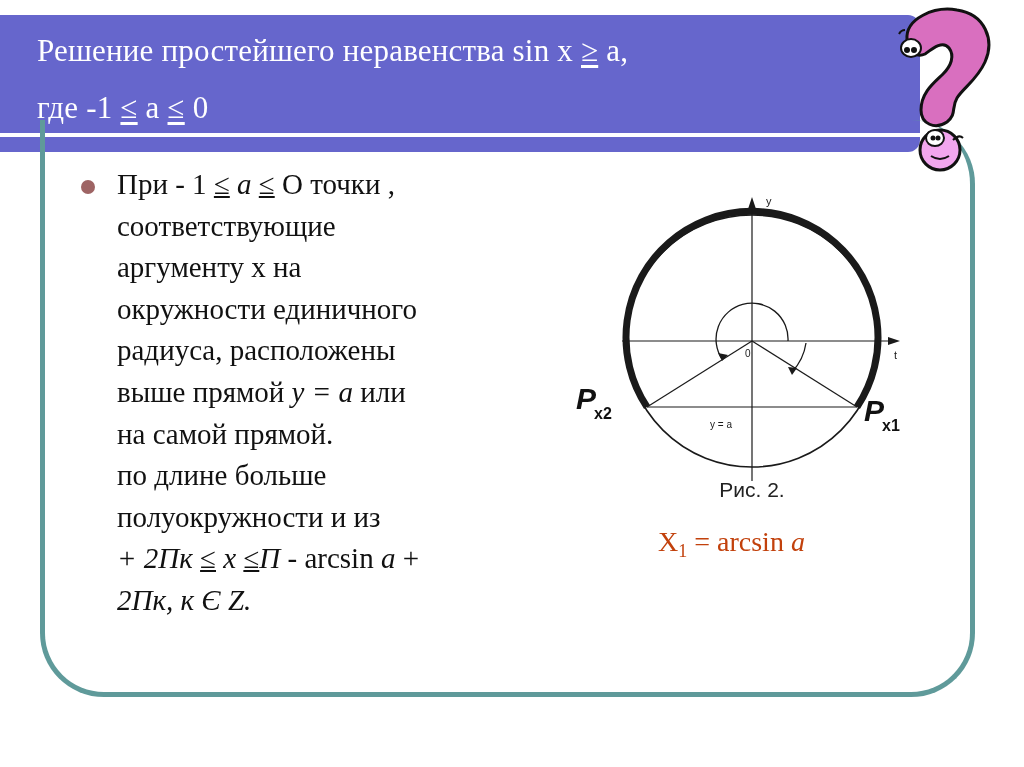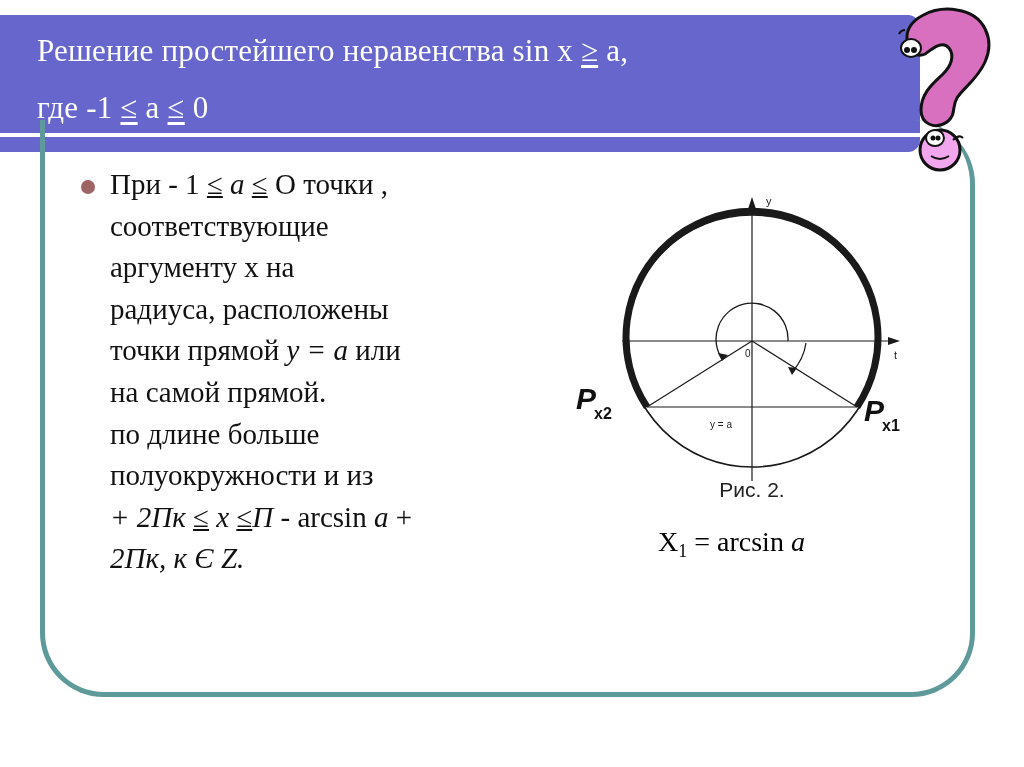--- a/index.html
+++ b/index.html
@@ -4,26 +4,26 @@
 <style>
   html, body { margin:0; padding:0; background:#ffffff; }
   body { width:1024px; height:767px; position:relative; overflow:hidden; font-family:"Liberation Serif", serif; }
   .title-band { position:absolute; left:0; top:15px; width:920px; height:118px; background:#6666CC; border-radius:0 12px 0 0; }
   .title-sep { position:absolute; left:0; top:133px; width:920px; height:4px; background:#ffffff; }
   .title-strip { position:absolute; left:0; top:137px; width:920px; height:15px; background:#6666CC; border-radius:0 0 12px 0; }
   .title-text { position:absolute; left:37px; top:22px; color:#ffffff; font-weight:normal; font-size:31px; line-height:57px; letter-spacing:0.2px; }
   .title-text .u { text-decoration:underline; text-underline-offset:4px; text-decoration-thickness:3px; }
   .frame { position:absolute; left:40px; top:120px; width:925px; height:572px; border:5px solid #5F9A9A; border-radius:0 64px 64px 64px; border-top:none; }
   .bullet { position:absolute; left:81px; top:180px; width:14px; height:14px; border-radius:50%; background:#9E6464; }
-  .body-text { position:absolute; left:110px; top:164px; width:380px; font-size:29px; line-height:41.6px; color:#111111; }
+  .body-text { position:absolute; left:117px; top:164px; width:380px; font-size:29px; line-height:41.6px; color:#111111; }
   .body-text .line { display:block; white-space:nowrap; }
   .i { font-style:italic; }
   .u { text-decoration:underline; }
   .figure { position:absolute; left:570px; top:185px; width:340px; height:320px; }
-  .formulas { position:absolute; left:658px; top:525px; font-size:28px; line-height:33px; color:#000000; }
+  .formulas { position:absolute; left:658px; top:525px; font-size:28px; line-height:33px; color:#c2410c; }
   .formulas sub { font-size:18px; vertical-align:-6px; }
   .mascot { position:absolute; left:885px; top:0px; width:115px; height:178px; }
 </style>
 </head>
 <body>
 
 <div class="title-band"></div>
 <div class="title-sep"></div>
 <div class="title-strip"></div>
 
@@ -36,22 +36,23 @@
   </div>
 </div>
 
 <div class="frame"></div>
 
 <div class="bullet"></div>
 <div class="body-text" id="body-text">
     <span class="line"><span>При - 1 </span><span class="u">≤</span><span> </span><span class="i">а</span><span> </span><span class="u">≤</span><span> О точки ,</span></span>
     <span class="line"><span>соответствующие</span></span>
     <span class="line"><span>аргументу х на</span></span>
+    <span class="line"><span>окружности единичного</span></span>
     <span class="line"><span>радиуса, расположены</span></span>
-    <span class="line"><span>точки прямой </span><span class="i">y = a</span><span> или</span></span>
+    <span class="line"><span>выше прямой </span><span class="i">y = a</span><span> или</span></span>
     <span class="line"><span>на самой прямой.</span></span>
     <span class="line"><span>по длине больше</span></span>
     <span class="line"><span>полуокружности и из</span></span>
     <span class="line"><span class="i">+ 2Пк </span><span class="u">≤</span><span class="i"> x </span><span class="u">≤</span><span class="i">П</span><span> - arcsin </span><span class="i">a</span><span> +</span></span>
     <span class="line"><span class="i">2Пк,  к Є  Z.</span></span>
   </div>
 
 <svg class="figure" viewBox="0 0 340 320" xmlns="http://www.w3.org/2000/svg">
   <g fill="none" stroke="#1a1a1a">
 

